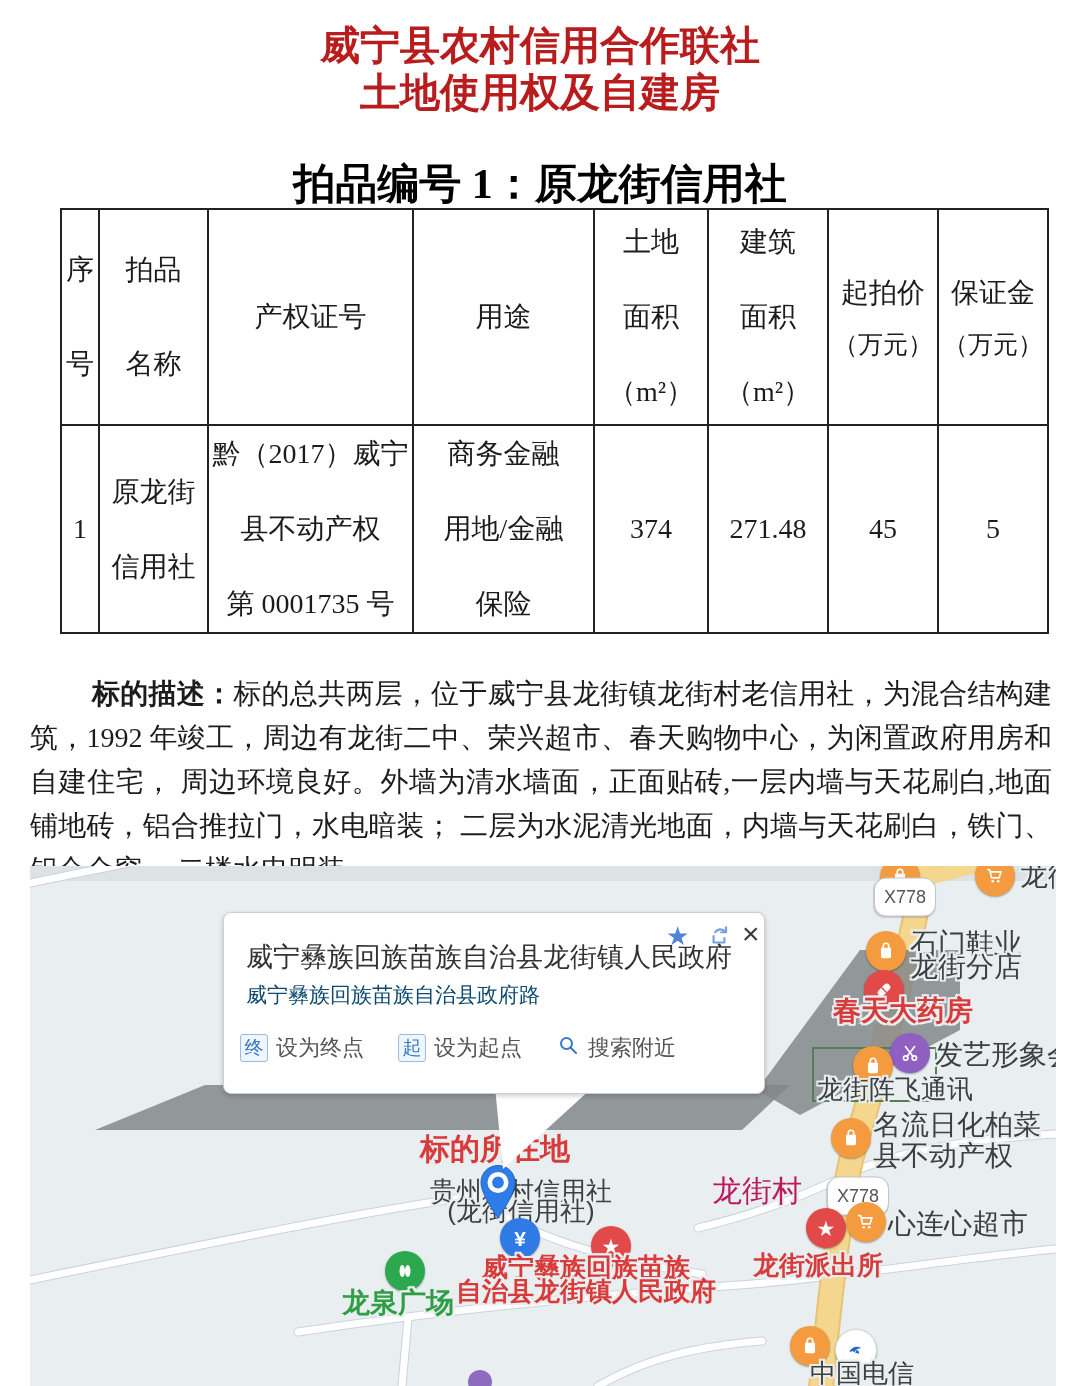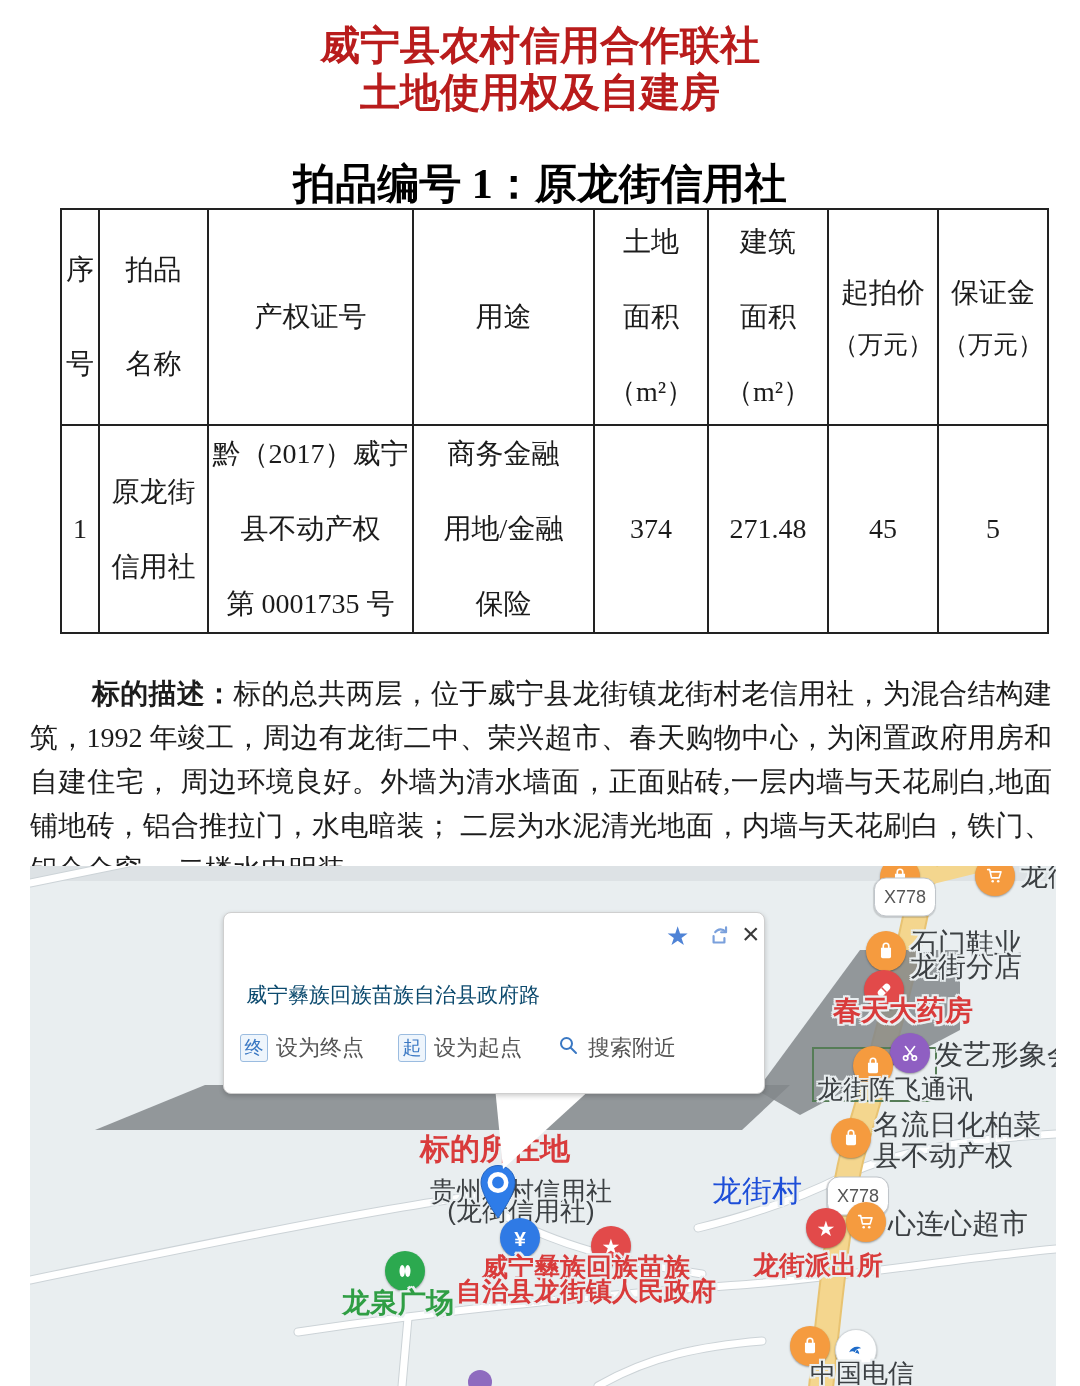--- a/index.html
+++ b/index.html
@@ -39,21 +39,21 @@
   .poi.purplec{background:#8f5fc2;}
   .poi.whitec{background:#fff;border:1px solid #d3d8db;}
   .poi .tglyph{color:#fff;font-size:21px;font-weight:700;line-height:1;}
   .mlabel{position:absolute;z-index:3;white-space:nowrap;font-size:28px;color:#3c4043;
           transform:translate(0,-50%);
           text-shadow:-2px -2px 0 #e9eef0,2px -2px 0 #e9eef0,-2px 2px 0 #e9eef0,2px 2px 0 #e9eef0,
                       0 2px 0 #e9eef0,0 -2px 0 #e9eef0,2px 0 0 #e9eef0,-2px 0 0 #e9eef0;}
   .mlabel.ctr{transform:translate(-50%,-50%);}
   .mlabel.redl{color:#d93b3b;font-weight:700;}
   .mlabel.greenl{color:#2f9e44;font-weight:700;}
-  .mlabel.grayl{color:#1d4ed8;font-size:30px;}
+  .mlabel.grayl{color:#be185d;font-size:30px;}
   .mlabel.big{font-size:30px;}
   .mlabel.sm{font-size:26px;text-align:center;}
   .roadbadge{position:absolute;z-index:3;transform:translate(-50%,-50%);background:#fff;
              border:1px solid #bfc4c9;border-radius:12px;padding:8px 9px;font-size:18px;
              color:#555;box-shadow:0 1px 1px rgba(0,0,0,.15);}
   .pin{position:absolute;left:445px;top:296px;z-index:4;}
   .callout{position:absolute;left:0;top:0;z-index:5;}
   .popup{position:absolute;left:193px;top:46px;width:540px;height:180px;background:#fff;
          border:1px solid #cfcfcf;border-radius:8px;z-index:6;box-shadow:0 2px 5px rgba(0,0,0,.2);}
   .popup .ptitle{position:absolute;left:22px;top:26px;font-size:27px;color:#333;white-space:nowrap;}
@@ -319,20 +319,21 @@
         </svg>
       </div>
     <div class="mlabel sm ctr" style="left:832px;top:507px">中国电信</div>
 
     <div class="pdot" style="left:450px;top:516px"></div>
 
     <svg class="callout" width="1026" height="520" viewBox="0 0 1026 520" style="pointer-events:none">
       <polygon points="465,221 563,221 473,303" fill="#ffffff"></polygon>
     </svg>
     <div class="popup">
+      <div class="ptitle">威宁彝族回族苗族自治县龙街镇人民政府</div>
       <div class="psub">威宁彝族回族苗族自治县政府路</div>
       <div class="actions">
         <div class="act">
           <span class="abadge">终</span>
           <span>设为终点</span>
         </div>
         <div class="act">
           <span class="abadge">起</span>
           <span>设为起点</span>
         </div>

